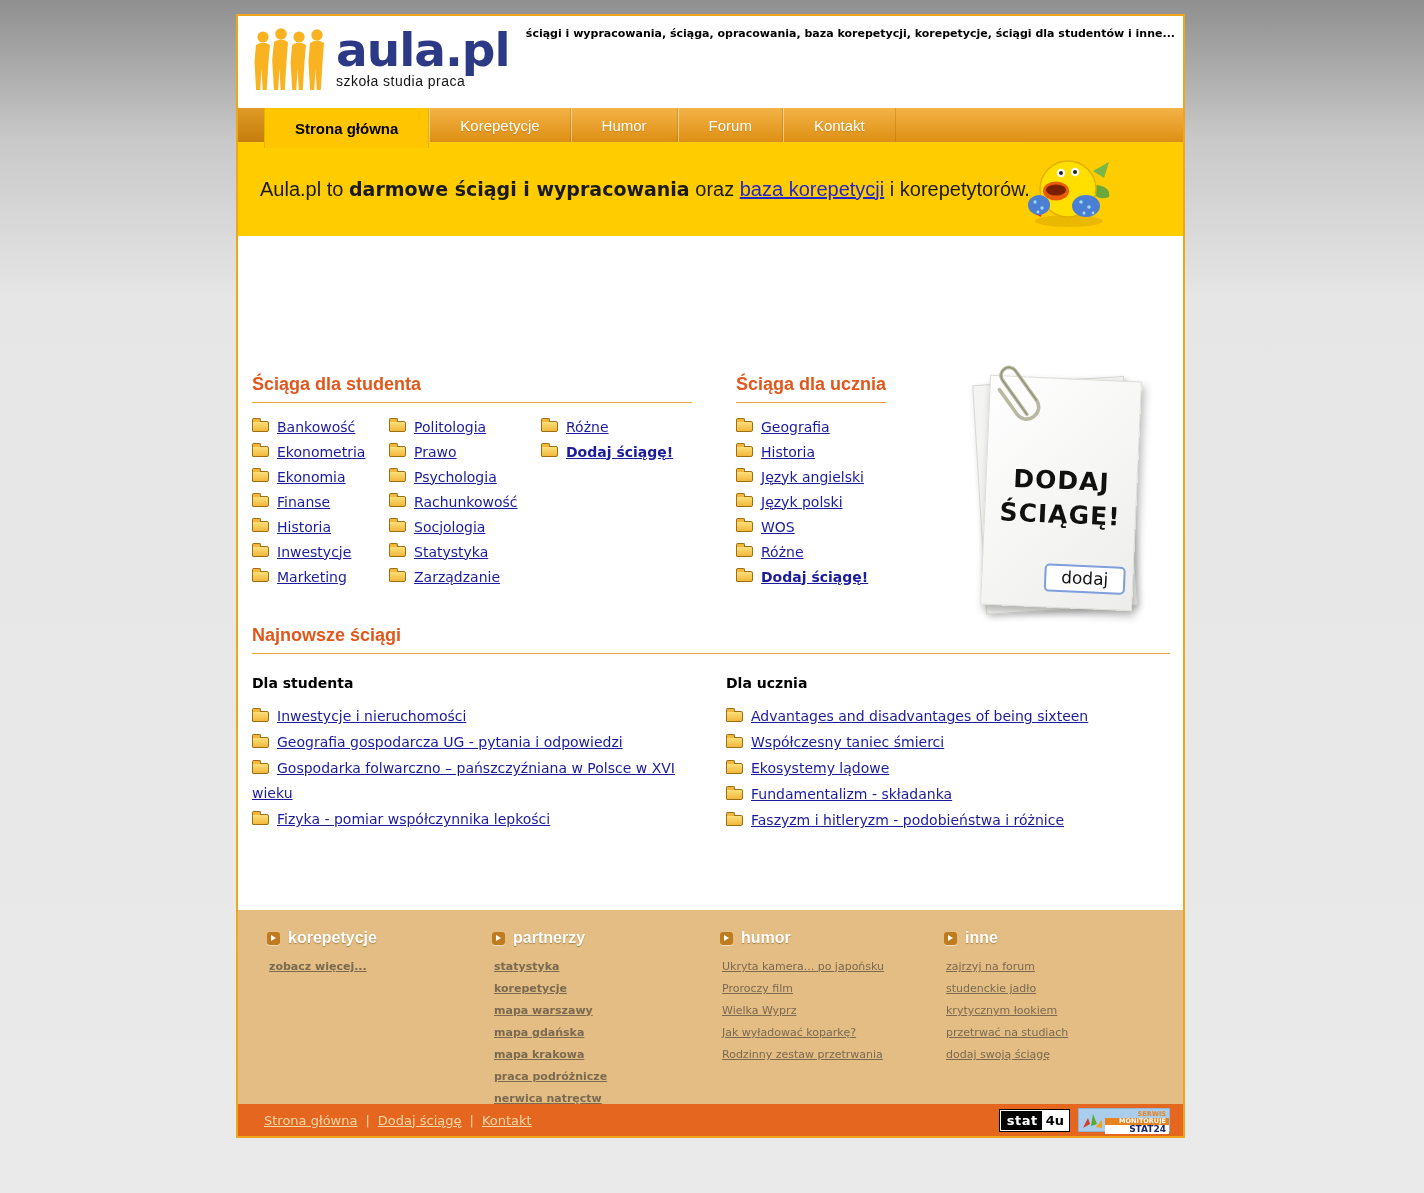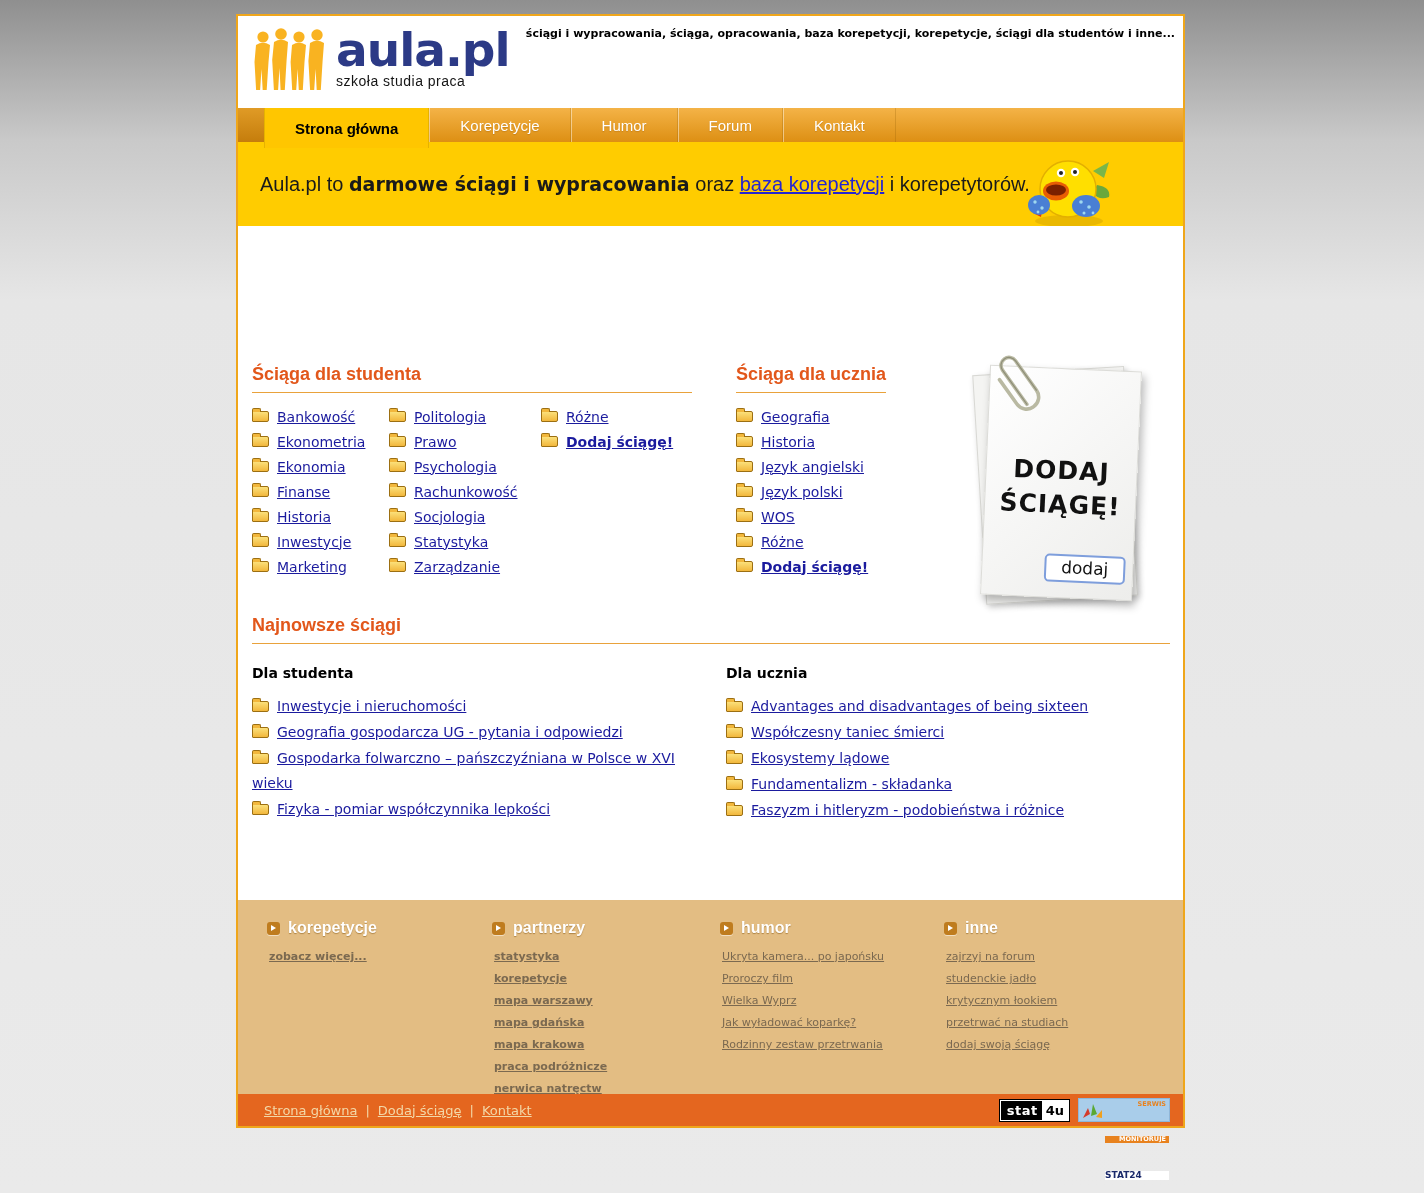--- a/index.html
+++ b/index.html
@@ -22,21 +22,21 @@
   .keywords { position:absolute; right:8px; top:11px; font-size:11px; font-weight:bold; color:#000; }
   
   .nav { position:relative; height:34px; background:linear-gradient(#f4b347,#dd8f13); display:flex; z-index:3; }
   .nav-edge { width:26px; background:linear-gradient(#e09b26,#c57d0c); }
   .tab { height:34px; display:flex; align-items:center; padding:0 30px; color:#fff; font-size:15px;
          font-family:"Liberation Sans",sans-serif; border-left:1px solid rgba(255,255,255,.45);
          border-right:1px solid rgba(140,90,0,.25); cursor:pointer; text-shadow:0 1px 1px rgba(150,90,0,.35); }
   .tab.active { background:#ffc600; color:#000; font-weight:bold; height:40px; text-shadow:none;
                 border-left:1px solid #e6b200; border-right:1px solid #e6b200; }
   
-  .banner { position:relative; height:84px; background:#ffcc00; display:flex; align-items:center;
+  .banner { position:relative; height:94px; background:#ffcc00; display:flex; align-items:center;
             padding-left:22px; font-size:20px; color:#1a1a1a; font-family:"Liberation Sans",sans-serif; }
   .banner b { font-family:"DejaVu Sans",sans-serif; font-size:19px; }
   .banner a { color:#2525d0; text-decoration:underline; cursor:pointer; }
   .banner .sp { white-space:pre; }
   .duck { position:absolute; right:68px; top:9px; }
   
   .main { position:relative; height:674px; background:#fff; padding:138px 0 0 14px; }
   .sec-title { font-family:"Liberation Sans",sans-serif; font-weight:bold; font-size:18px; color:#e2571b; }
   .hr { border-top:1px solid #e9a23b; margin-top:7px; }
   .cats { display:flex; }
@@ -92,24 +92,24 @@
   .bottombar a { color:#f3d8a8; text-decoration:underline; cursor:pointer; }
   .bottombar .sep { margin:0 8px; }
   .badges { position:absolute; right:13px; top:4px; display:flex; align-items:center; }
   .stat4u { background:#000; border:1px solid #fff; outline:1px solid #000; height:21px; display:flex;
             align-items:center; padding-left:6px; cursor:pointer; margin-right:9px; }
   .stat4u .s { color:#fff; font-weight:bold; font-size:13px; letter-spacing:.5px; }
   .stat4u .u { background:#fff; color:#000; font-weight:bold; font-size:13px; height:100%;
                display:flex; align-items:center; padding:0 4px; margin-left:4px; }
   .stat24 { width:92px; height:24px; background:#a9cdea; display:flex; cursor:pointer; border:1px solid #8fb6d8; }
   .stat24 .icon { width:26px; position:relative; }
-  .stat24 .txt { flex:1; display:flex; flex-direction:column;gap:28px; }
+  .stat24 .txt { flex:1; display:flex; flex-direction:column; }
   .stat24 .r1 { font-size:6.5px; font-weight:bold; color:#e8821e; text-align:right; padding:1.5px 3px 0 0; line-height:7px; }
   .stat24 .r2 { font-size:6.5px; font-weight:bold; color:#fff; background:#e8821e; text-align:right; padding-right:3px; line-height:7.5px; }
-  .stat24 .r3 { font-size:9px; font-weight:bold; color:#1b2a6b; background:#fff; text-align:left; padding-right:3px; flex:1; line-height:9px; }
+  .stat24 .r3 { font-size:9px; font-weight:bold; color:#1b2a6b; background:#fff; text-align:right; padding-right:3px; flex:1; line-height:9px; }
 </style>
 </head>
 <body>
 
 <div class="frame">
 
   <div class="header">
     <div class="logo">
       <span>
         <svg width="80" height="66" viewBox="0 0 80 66">

